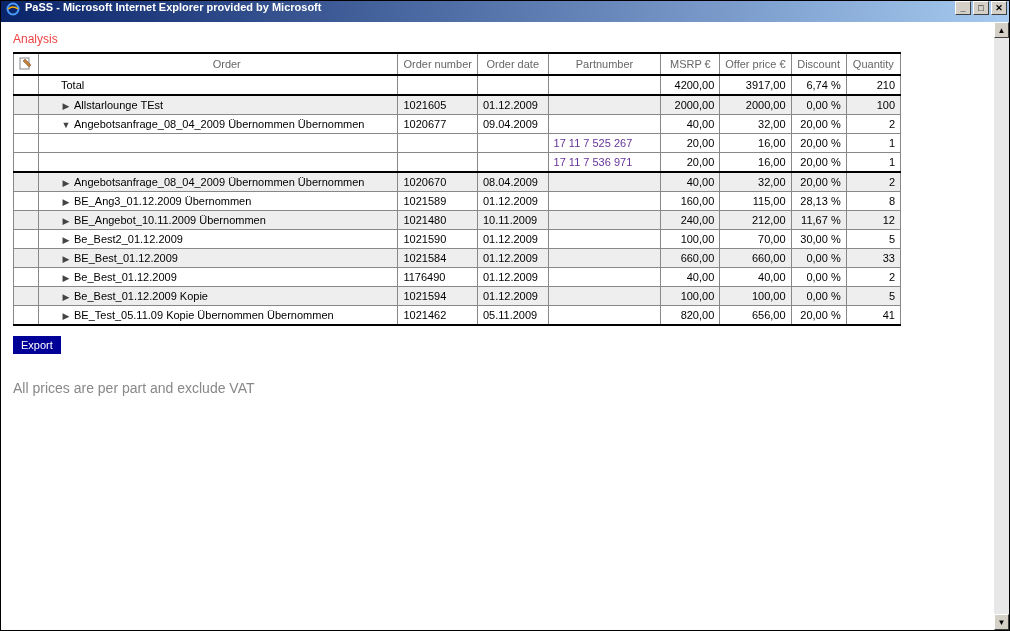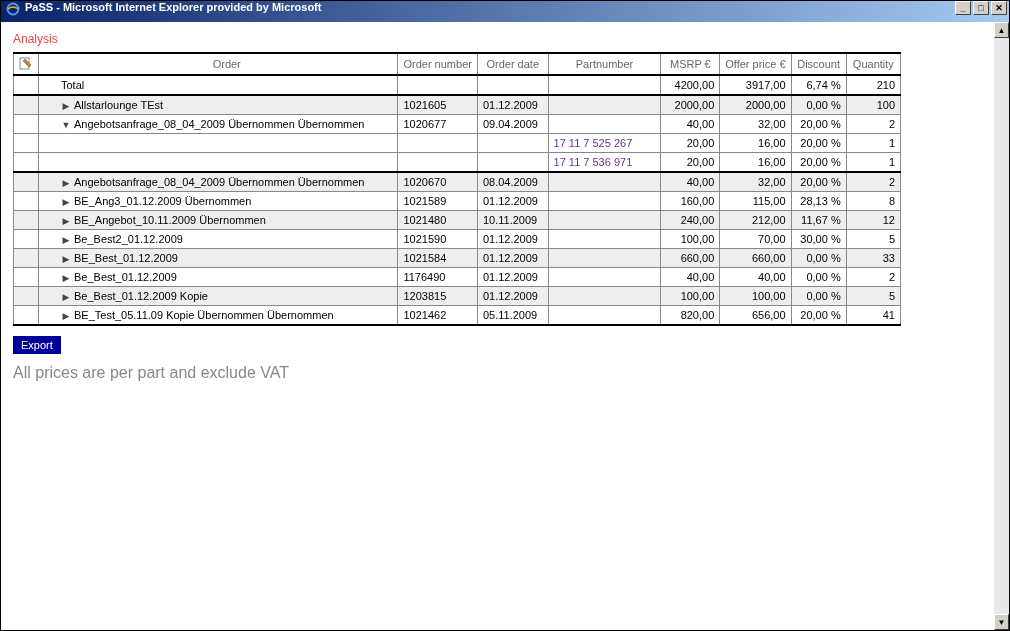--- a/index.html
+++ b/index.html
@@ -140,23 +140,23 @@
   margin-top: 10px;
   display: inline-block;
   background: #000099;
   color: #fff;
   padding: 3px 8px;
   font-size: 11px;
   cursor: default;
   border: none;
 }
 .footnote {
-  margin-top: 10px;
+  margin-top: 26px;
   color: #888;
-  font-size: 16px;
+  font-size: 14px;
 }
 </style>
 </head>
 <body>
 
 <div class="window">
   <div class="titlebar">
     <span class="ie-icon">
       <svg width="14" height="14" viewBox="0 0 14 14">
           <circle cx="7" cy="7" r="5.5" fill="none" stroke="#4a9cff" stroke-width="2"></circle>
@@ -311,21 +311,21 @@
               <td class="col-date">01.12.2009</td>
               <td class="col-part"></td>
               <td class="col-msrp">40,00</td>
               <td class="col-offer">40,00</td>
               <td class="col-disc">0,00 %</td>
               <td class="col-qty">2</td>
             </tr>
             <tr class="shaded">
               <td class="edit-icon-cell"></td>
               <td class="col-order"><span class="exp"></span><span>Be_Best_01.12.2009 Kopie</span></td>
-              <td class="col-number">1203815</td>
+              <td class="col-number">1021594</td>
               <td class="col-date">01.12.2009</td>
               <td class="col-part"></td>
               <td class="col-msrp">100,00</td>
               <td class="col-offer">100,00</td>
               <td class="col-disc">0,00 %</td>
               <td class="col-qty">5</td>
             </tr>
             <tr class="section-end">
               <td class="edit-icon-cell"></td>
               <td class="col-order"><span class="exp"></span><span>BE_Test_05.11.09 Kopie Übernommen Übernommen</span></td>

